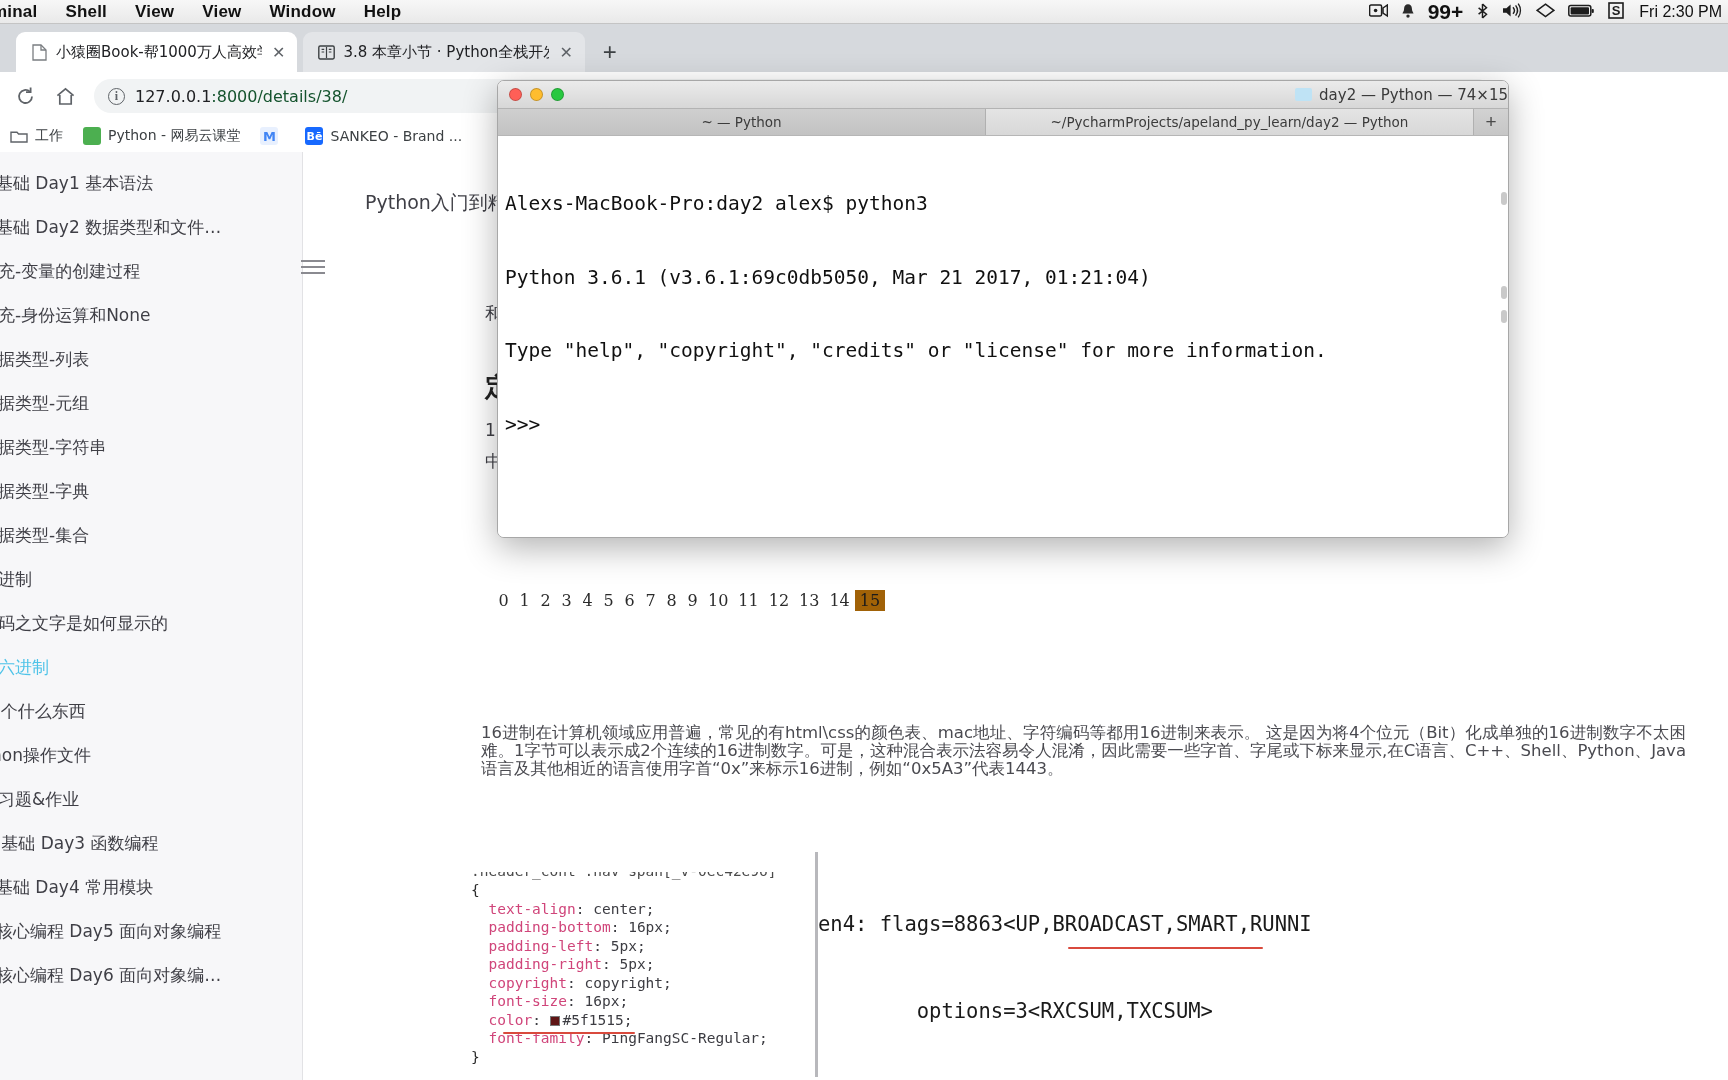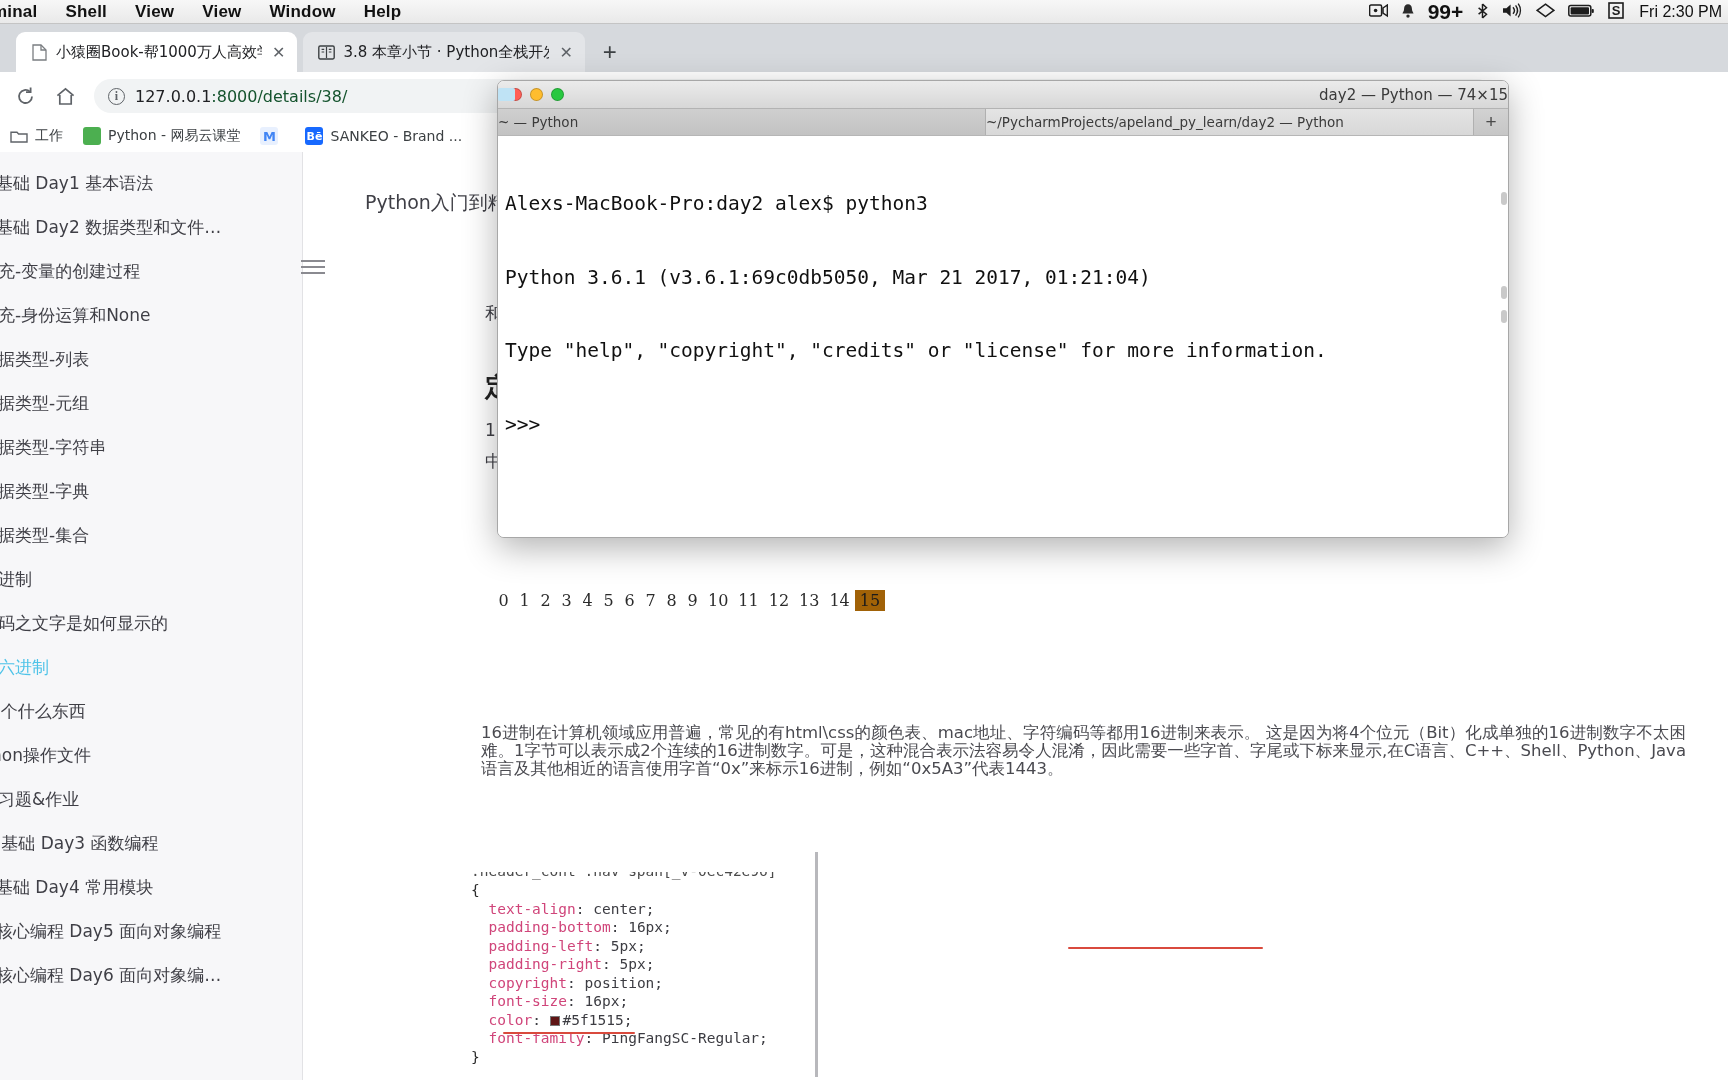--- a/index.html
+++ b/index.html
@@ -194,27 +194,27 @@
     background: linear-gradient(#ebebeb, #d7d7d7);
     border-bottom: 1px solid #b3b3b3;
     display: flex; align-items: center;
   }
   .traffic { display: flex; gap: 8px; padding-left: 11px; }
   .tl { width: 13px; height: 13px; border-radius: 50%; border: 1px solid rgba(0,0,0,.22); }
   .tl.r { background: #ff5f57; } .tl.y { background: #ffbd2e; } .tl.g { background: #28c840; }
   .term-title .tt {
     position: absolute; left: 0; right: 0; text-align: center;
     font-size: 15px; color: #3a3a3a; font-family: "DejaVu Sans", sans-serif;
-    display: flex; align-items: center; justify-content: space-between; gap: 7px;
+    display: flex; align-items: center; justify-content: flex-end; gap: 7px;
   }
   .folder-ico { width: 17px; height: 13px; background: #bfe3f5; border-radius: 2px; display:inline-block; }
 
   .term-tabs { display: flex; height: 27px; border-bottom: 1px solid #b6b6b6; }
   .term-tab {
-    flex: 1; display: flex; align-items: center; justify-content: flex-start;
+    flex: 1; display: flex; align-items: center; justify-content: center;
     font-size: 13.5px; color: #3b3b3b; font-family: "DejaVu Sans", sans-serif;
     background: linear-gradient(#d2d2d2, #c6c6c6);
     border-right: 1px solid #b0b0b0; white-space: nowrap; overflow: hidden;
   }
   .term-tab.active { background: linear-gradient(#cfcfcf, #c2c2c2); }
   .term-tab.sel { background: linear-gradient(#e4e4e4, #d8d8d8); }
   .term-plus {
     flex: 0 0 34px; display: flex; align-items: center; justify-content: center;
     font-size: 19px; color: #4a4a4a; background: linear-gradient(#d2d2d2, #c6c6c6); font-weight: 300;
   }
@@ -422,29 +422,38 @@
 
         <div class="para">16进制在计算机领域应用普遍，常见的有html\css的颜色表、mac地址、字符编码等都用16进制来表示。 这是因为将4个位元（Bit）化成单独的16进制数字不太困难。1字节可以表示成2个连续的16进制数字。可是，这种混合表示法容易令人混淆，因此需要一些字首、字尾或下标来显示,在C语言、C++、Shell、Python、Java语言及其他相近的语言使用字首“0x”来标示16进制，例如“0x5A3”代表1443。</div>
 
         <div class="codeblock">
           <div class="cut" style="clip-path: inset(52% 0 0 0); height:19px; overflow:hidden;">.header_cont .nav span[_v-0ec42e96]</div>
           <div>{</div>
           <div>&nbsp;&nbsp;<span class="prop">text-align</span><span class="val">:&nbsp;</span><span class="val">center;</span></div>
           <div>&nbsp;&nbsp;<span class="prop">padding-bottom</span><span class="val">:&nbsp;</span><span class="val">16px;</span></div>
           <div>&nbsp;&nbsp;<span class="prop">padding-left</span><span class="val">:&nbsp;</span><span class="val">5px;</span></div>
           <div>&nbsp;&nbsp;<span class="prop">padding-right</span><span class="val">:&nbsp;</span><span class="val">5px;</span></div>
-          <div>&nbsp;&nbsp;<span class="prop">copyright</span><span class="val">:&nbsp;</span><span class="val">position;</span></div>
+          <div>&nbsp;&nbsp;<span class="prop">copyright</span><span class="val">:&nbsp;</span><span class="val">copyright;</span></div>
           <div>&nbsp;&nbsp;<span class="prop">font-size</span><span class="val">:&nbsp;</span><span class="val">16px;</span></div>
           <div>&nbsp;&nbsp;<span class="prop">color</span><span class="val">:&nbsp;</span><span class="swatch"></span><span class="val">#5f1515;</span></div>
           <div>&nbsp;&nbsp;<span class="prop">font-family</span><span class="val">:&nbsp;</span><span class="val">PingFangSC-Regular;</span></div>
           <div>}</div>
         </div>
         <div class="underline-red" style="left:200px; top:880px; width:132px;"></div>
 
         <div class="ifdivider"></div>
+        <div class="ifblock">
+          <div>en4: flags=8863&lt;UP,BROADCAST,SMART,RUNNI</div>
+          <div>        options=3&lt;RXCSUM,TXCSUM&gt;</div>
+          
+          
+          
+          
+          
+        </div>
         <div class="underline-red" style="left:765px; top:795px; width:195px;"></div>
 
       </div>
     </div>
   </div>
 
   <div class="terminal">
 
     <div class="term-title">
       <div class="traffic">

